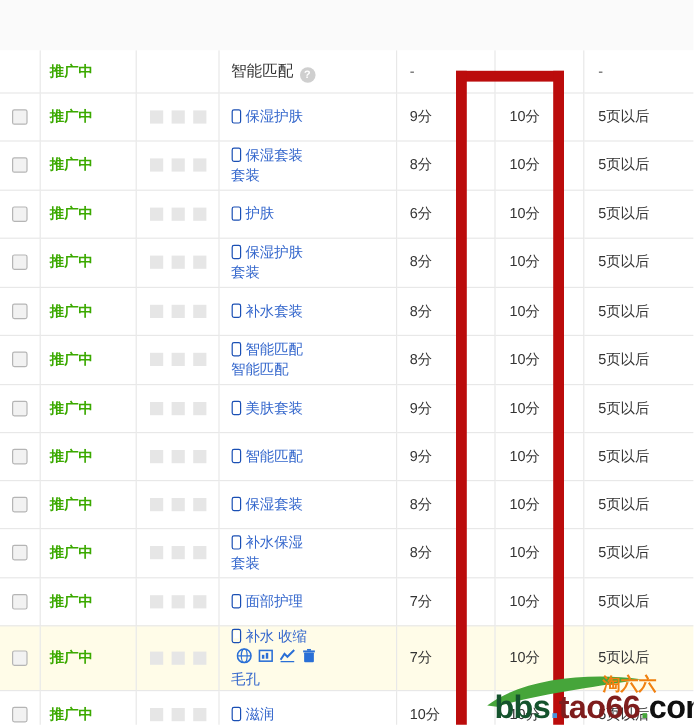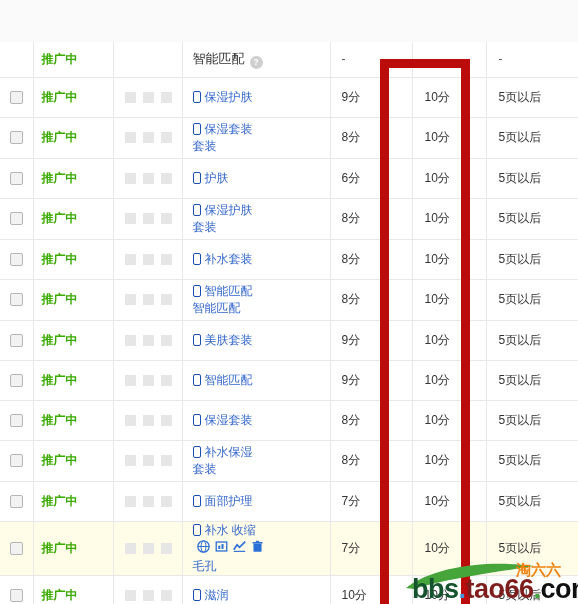--- a/index.html
+++ b/index.html
@@ -147,21 +147,21 @@
     letter-spacing: -0.5px;
     white-space: nowrap;
   }
   .wm-bbs { color: #14532d; text-align: right; }
   .wm-dot { color: #4a90d9; }
   .wm-tao { color: #7f1d1d; }
   .wm-dot2 { color: #46a53a; }
   .wm-com { color: #101010; }
   .wm-cn {
     position: absolute;
-    left: 112px; top: 5px;
+    left: 98px; top: 5px;
     font-size: 15px;
     font-weight: bold;
     color: #f08010;
     white-space: nowrap;
   }
   .wm-swoosh {
     position: absolute;
     left: 0px; top: 4px;
     width: 160px; height: 30px;
   }

